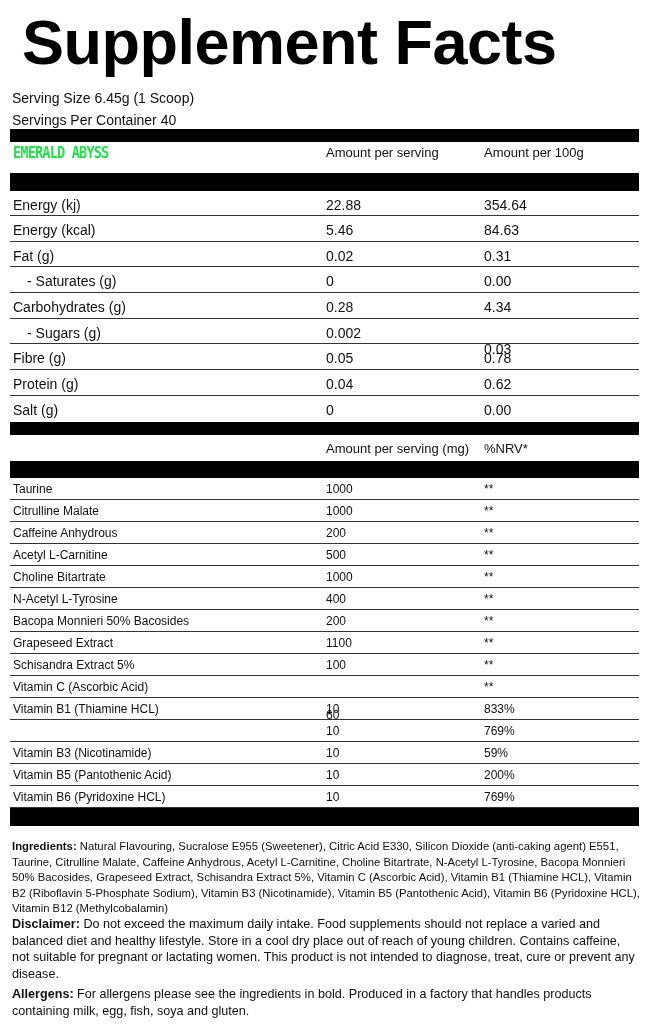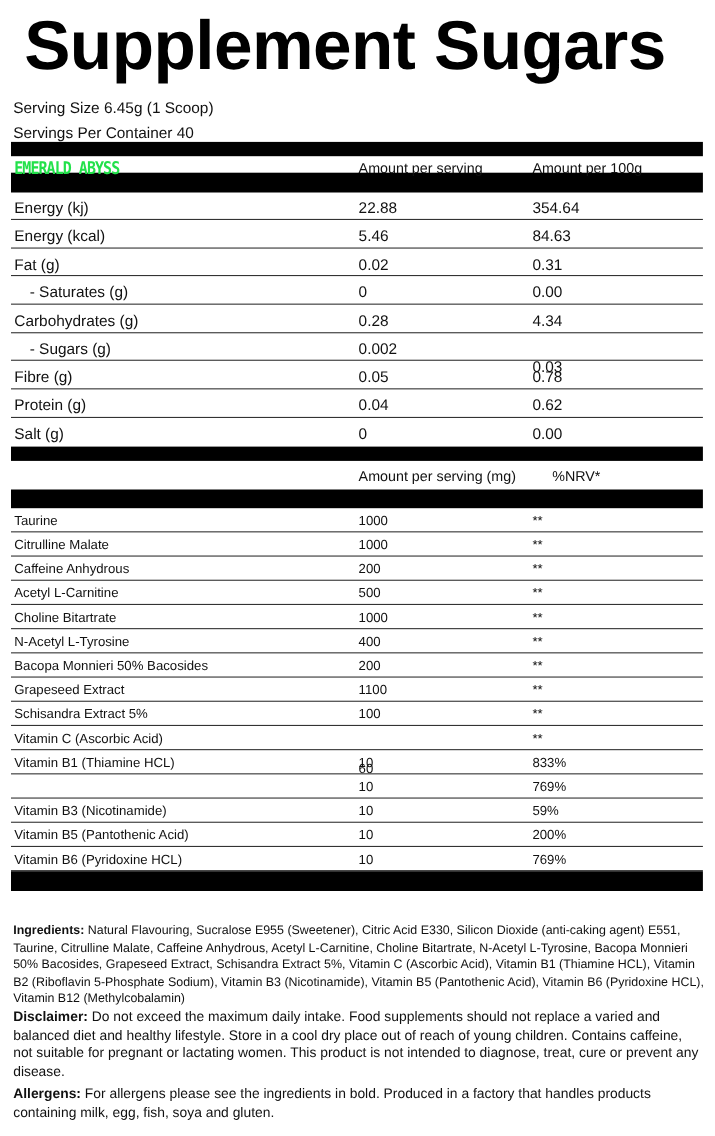--- a/index.html
+++ b/index.html
@@ -14,27 +14,27 @@
   .c1 { left:3px; }
   .c2 { left:316px; }
   .c3 { left:474px; }
   .brand { font-family:"DejaVu Sans Mono", monospace; font-weight:bold; font-size:16px; color:#22e14a; letter-spacing:-1px; transform:scaleX(0.85); transform-origin:left; }
   .text-block { position:absolute; left:12px; width:628px; color:#111; }
   .text-block b { font-weight:bold; }
 </style>
 </head>
 <body>
 
-<div class="title">Supplement Sugars</div>
+<div class="title">Supplement Facts</div>
 <div class="meta" style="top:90px;">Serving Size 6.45g (1 Scoop)</div>
 <div class="meta" style="top:112px;">Servings Per Container 40</div>
 
 <div class="table" style="top:129px;">
   <div class="bar" style="height:13px;"></div>
-  <div class="row" style="height:15px;border-bottom:none;">
+  <div class="row" style="height:31px;border-bottom:none;">
     <span class="c1 brand" style="top: 1px; color: rgb(34, 225, 74);">EMERALD ABYSS</span>
     <span class="c2" style="top:3px;font-size:13px;">Amount per serving</span>
     <span class="c3" style="top:3px;font-size:13px;">Amount per 100g</span>
   </div>
   <div class="bar" style="height:18px;"></div>
   <div id="nutrition-rows">
       <div class="row" style="height: 25px;">
         <span class="c1" style="top: 6px; font-size: 14px;">Energy (kj)</span>
         <span class="c2" style="top: 6px; font-size: 14px;">22.88</span>
         <span class="c3" style="top: 6px; font-size: 14px;">354.64</span>
@@ -76,21 +76,21 @@
       </div>
       <div class="row" style="height: 25.7px; border-bottom: none;">
         <span class="c1" style="top: 6px; font-size: 14px;">Salt (g)</span>
         <span class="c2" style="top: 6px; font-size: 14px;">0</span>
         <span class="c3" style="top: 6px; font-size: 14px;">0.00</span>
       </div>
     </div>
   <div class="bar" style="height:13px;"></div>
   <div class="row" style="height:26px;border-bottom:none;">
     <span class="c2" style="top:6px;font-size:13px;">Amount per serving (mg)</span>
-    <span class="c3" style="top:6px;font-size:13px;margin-left:18px;">%NRV*</span>
+    <span class="c3" style="top:6px;font-size:13px;">%NRV*</span>
   </div>
   <div class="bar" style="height:17px;"></div>
   <div id="actives-rows">
       <div class="row" style="height: 22px;">
         <span class="c1" style="top: 4px; font-size: 12px;">Taurine</span>
         <span class="c2" style="top: 4px; font-size: 12px;">1000</span>
         <span class="c3" style="top: 4px; font-size: 12px;">**</span>
       </div>
       <div class="row" style="height: 22px; text-align: right;">
         <span class="c1" style="top: 4px; font-size: 12px;">Citrulline Malate</span>

